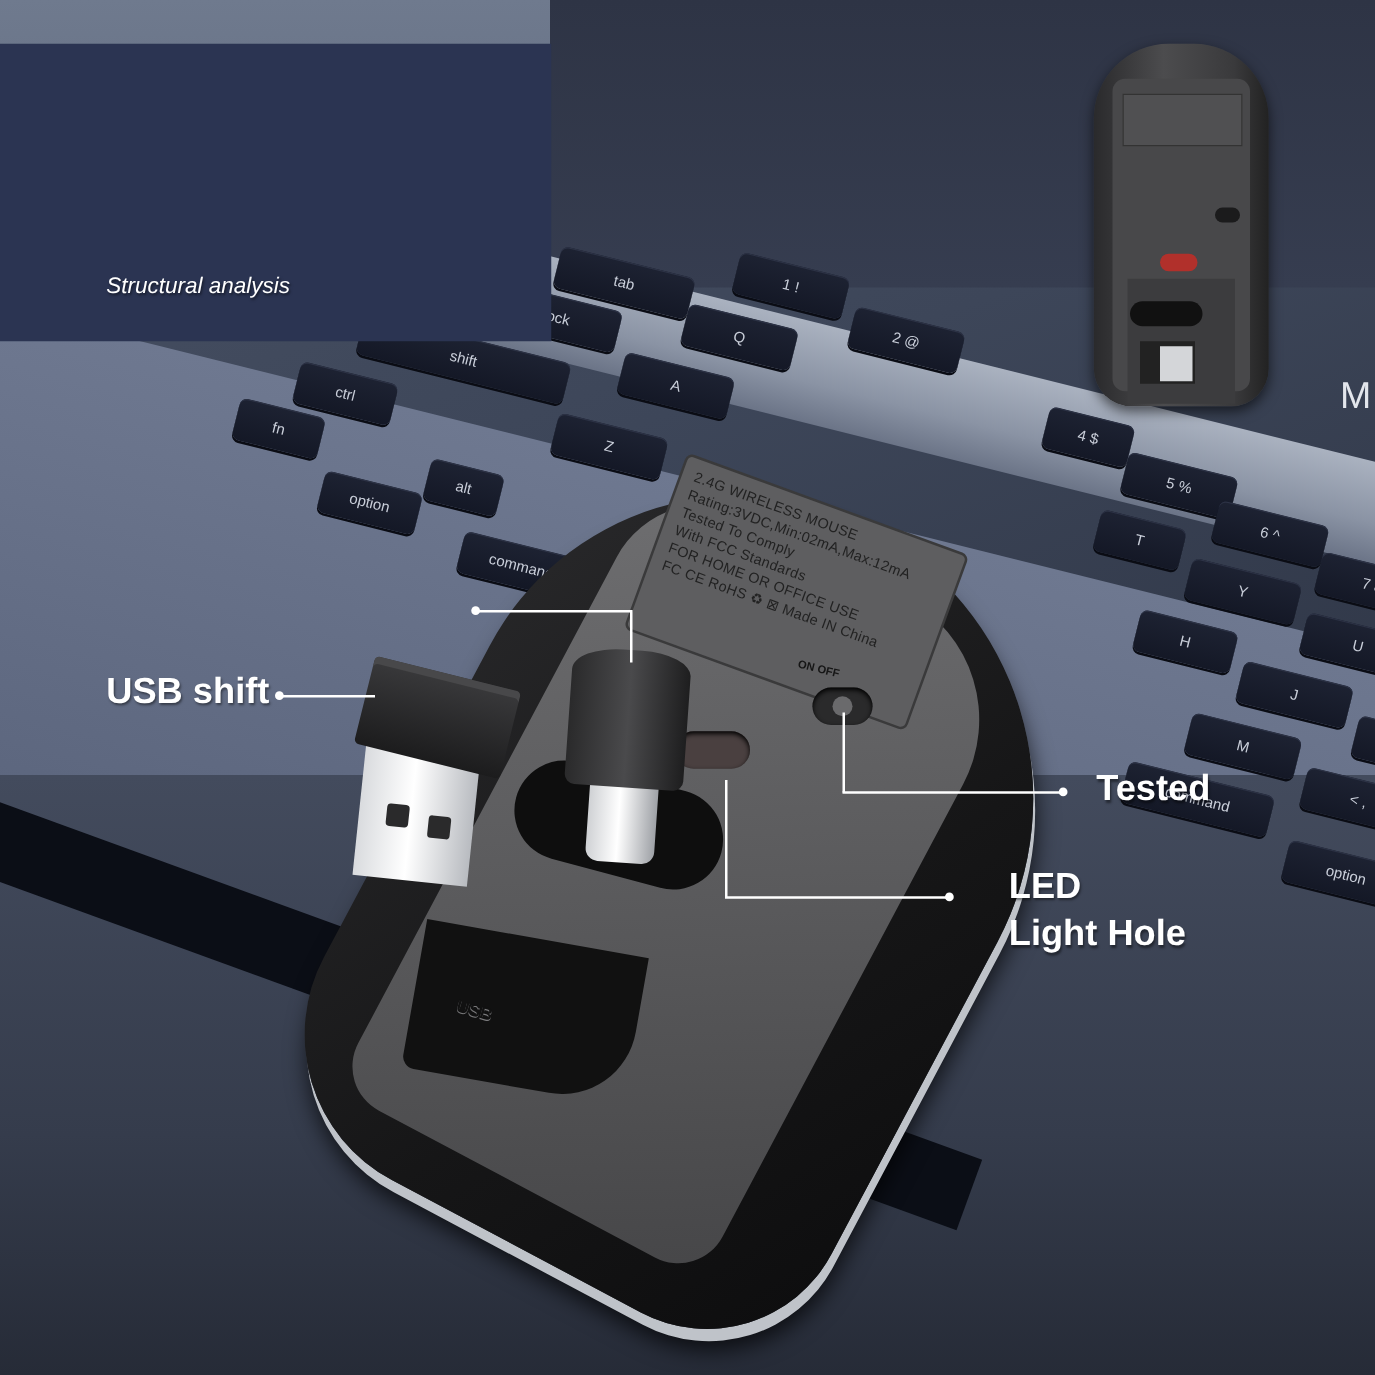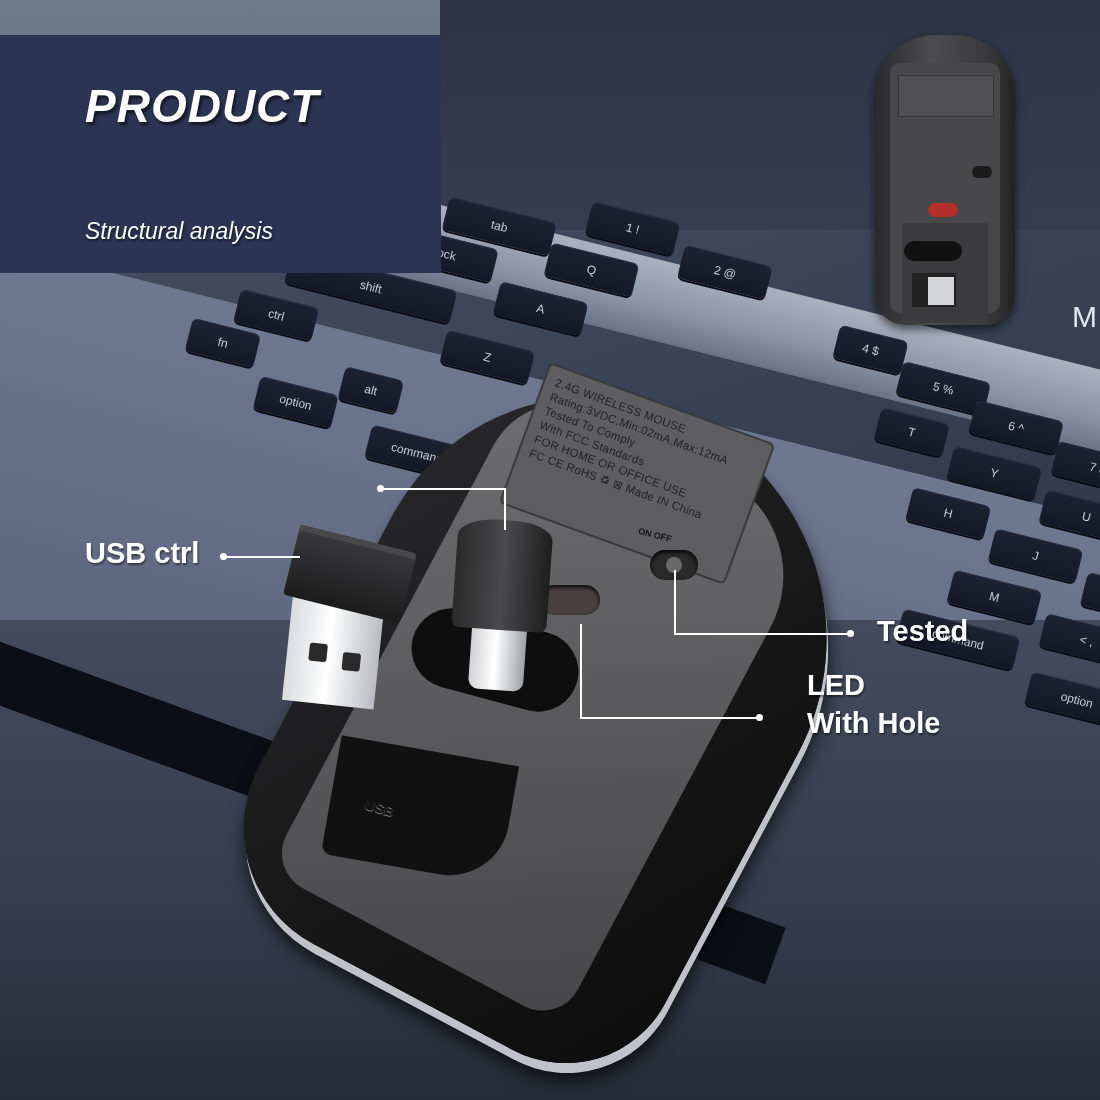--- a/index.html
+++ b/index.html
@@ -26,21 +26,21 @@
     background: linear-gradient(180deg,#1d2232 0%, #141826 100%);
     box-shadow: 0 2px 0 #0a0c14, inset 0 1px 0 #2c3245;
     color:#c9ced9; font-size:12px; display:flex; align-items:center; justify-content:center; }
   .desk-shadow { position:absolute; left:0; top:620px; width:1100px; height:480px;
     background: linear-gradient(180deg,#434b5d 0%, #353c4c 60%, #262b37 100%); }
   .laptop-front { position:absolute; left:-60px; top:620px; width:900px; height:60px; background:#0b0e16; transform:rotate(20deg); transform-origin:left top; }
 
   
   .title-panel { position:absolute; left:0; top:35px; width:441px; height:238px; background:#2b3452; }
   .title-main { position:absolute; left:85px; top:78px; color:#fff; font-weight:bold; font-style:italic; font-size:46px; line-height:56px; letter-spacing:1px; text-shadow:2px 3px 3px rgba(0,0,0,.55); }
-  .title-sub { position:absolute; left:85px; top:218px; color:#fff; font-style:italic; font-size:23px; text-shadow:1px 2px 2px rgba(0,0,0,.5); }
+  .title-sub { position:absolute; left:85px; top:218px; color:#fff; font-style:italic; font-size:18px; text-shadow:1px 2px 2px rgba(0,0,0,.5); }
 
   
   .mouse { position:absolute; left:230px; top:330px; width:680px; height:720px; }
   .mouse-shell { position:absolute; left:90px; top:60px; width:470px; height:640px; border-radius:240px 260px 120px 140px;
     background: linear-gradient(120deg,#2a2a2c 0%, #161617 60%, #0d0d0e 100%);
     transform: rotate(28deg); transform-origin:center; box-shadow: 6px 8px 0 #bfc3c9, 10px 14px 18px rgba(0,0,0,.7); }
   .mouse-plate { position:absolute; left:150px; top:90px; width:330px; height:560px; border-radius:80px 110px 40px 40px;
     background: linear-gradient(150deg,#6f6f71 0%, #5b5b5d 50%, #464648 100%);
     transform: rotate(28deg); transform-origin:center; }
   .label-plate { position:absolute; left:320px; top:32px; width:240px; height:150px; background:#5e5e60; border:2px solid #3a3a3b; border-radius:6px;
@@ -118,21 +118,20 @@
     <div class="key" style="left:830px;top:80px;width:90px">J</div>
     <div class="key" style="left:930px;top:100px;width:90px">K</div>
     <div class="key" style="left:800px;top:130px;width:90px">M</div>
     <div class="key" style="left:900px;top:150px;width:90px">&lt; ,</div>
     <div class="key" style="left:760px;top:180px;width:120px">command</div>
     <div class="key" style="left:900px;top:210px;width:100px">option</div>
   </div>
 
   <div class="title-panel"></div>
   <div class="title-main">
-    <div>PRODUCT</div>
   </div>
   <div class="title-sub">Structural analysis</div>
 
   <div class="mouse">
     <div class="mouse-shell"></div>
     <div class="mouse-plate"></div>
     <div class="label-plate">
       <div>2.4G WIRELESS MOUSE</div>
       <div>Rating:3VDC,Min:02mA,Max:12mA</div>
       <div>Tested To Comply</div>
@@ -156,35 +155,35 @@
   </div>
   <div class="dongle-cap"></div>
 
   <div class="typec-plug"></div>
   <div class="typec-body"></div>
 
   <div class="dot" style="left:377px;top:485px"></div>
   <div class="line" style="left:380px;top:488px;width:125px;height:2px"></div>
   <div class="line" style="left:504px;top:488px;width:2px;height:42px"></div>
 
-  <div class="callout-text" style="left:85px;top:537px">USB ctrl</div>
+  <div class="callout-text" style="left:85px;top:537px">USB shift</div>
   <div class="dot" style="left:220px;top:553px"></div>
   <div class="line" style="left:224px;top:556px;width:76px;height:2px"></div>
 
   <div class="line" style="left:674px;top:570px;width:2px;height:64px"></div>
   <div class="line" style="left:674px;top:633px;width:176px;height:2px"></div>
   <div class="dot" style="left:847px;top:630px"></div>
   <div class="callout-text" style="left:877px;top:615px">Tested</div>
 
   <div class="line" style="left:580px;top:624px;width:2px;height:94px"></div>
   <div class="line" style="left:580px;top:717px;width:178px;height:2px"></div>
   <div class="dot" style="left:756px;top:714px"></div>
-  <div class="callout-text" style="left:807px;top:666px;line-height:38px">
+  <div class="callout-text" style="left:807px;top:690px;line-height:38px">
     <div>LED</div>
-    <div>With Hole</div>
+    <div>Light Hole</div>
   </div>
 
   <div class="thumb">
     <div class="thumb-plate">
       <div class="thumb-label"></div>
       <div class="thumb-switch"></div>
       <div class="thumb-led"></div>
       <div class="thumb-bay"></div>
       <div class="thumb-c"></div>
       <div class="thumb-usb"></div>

